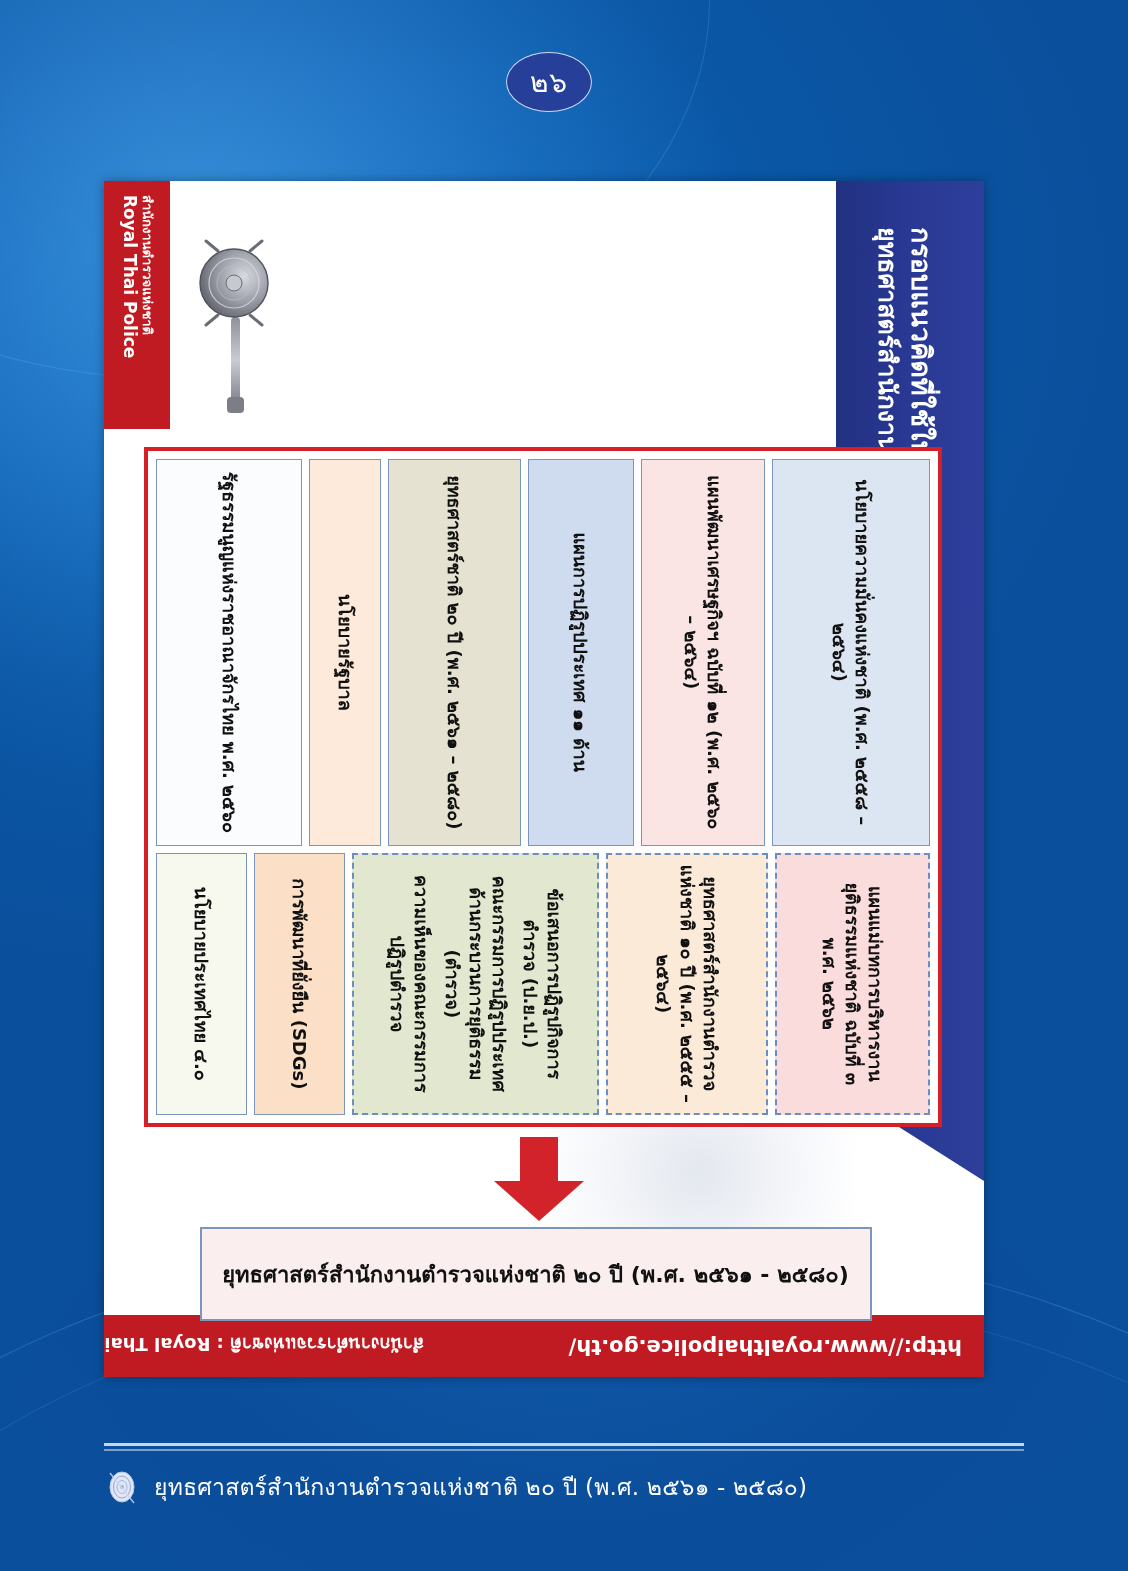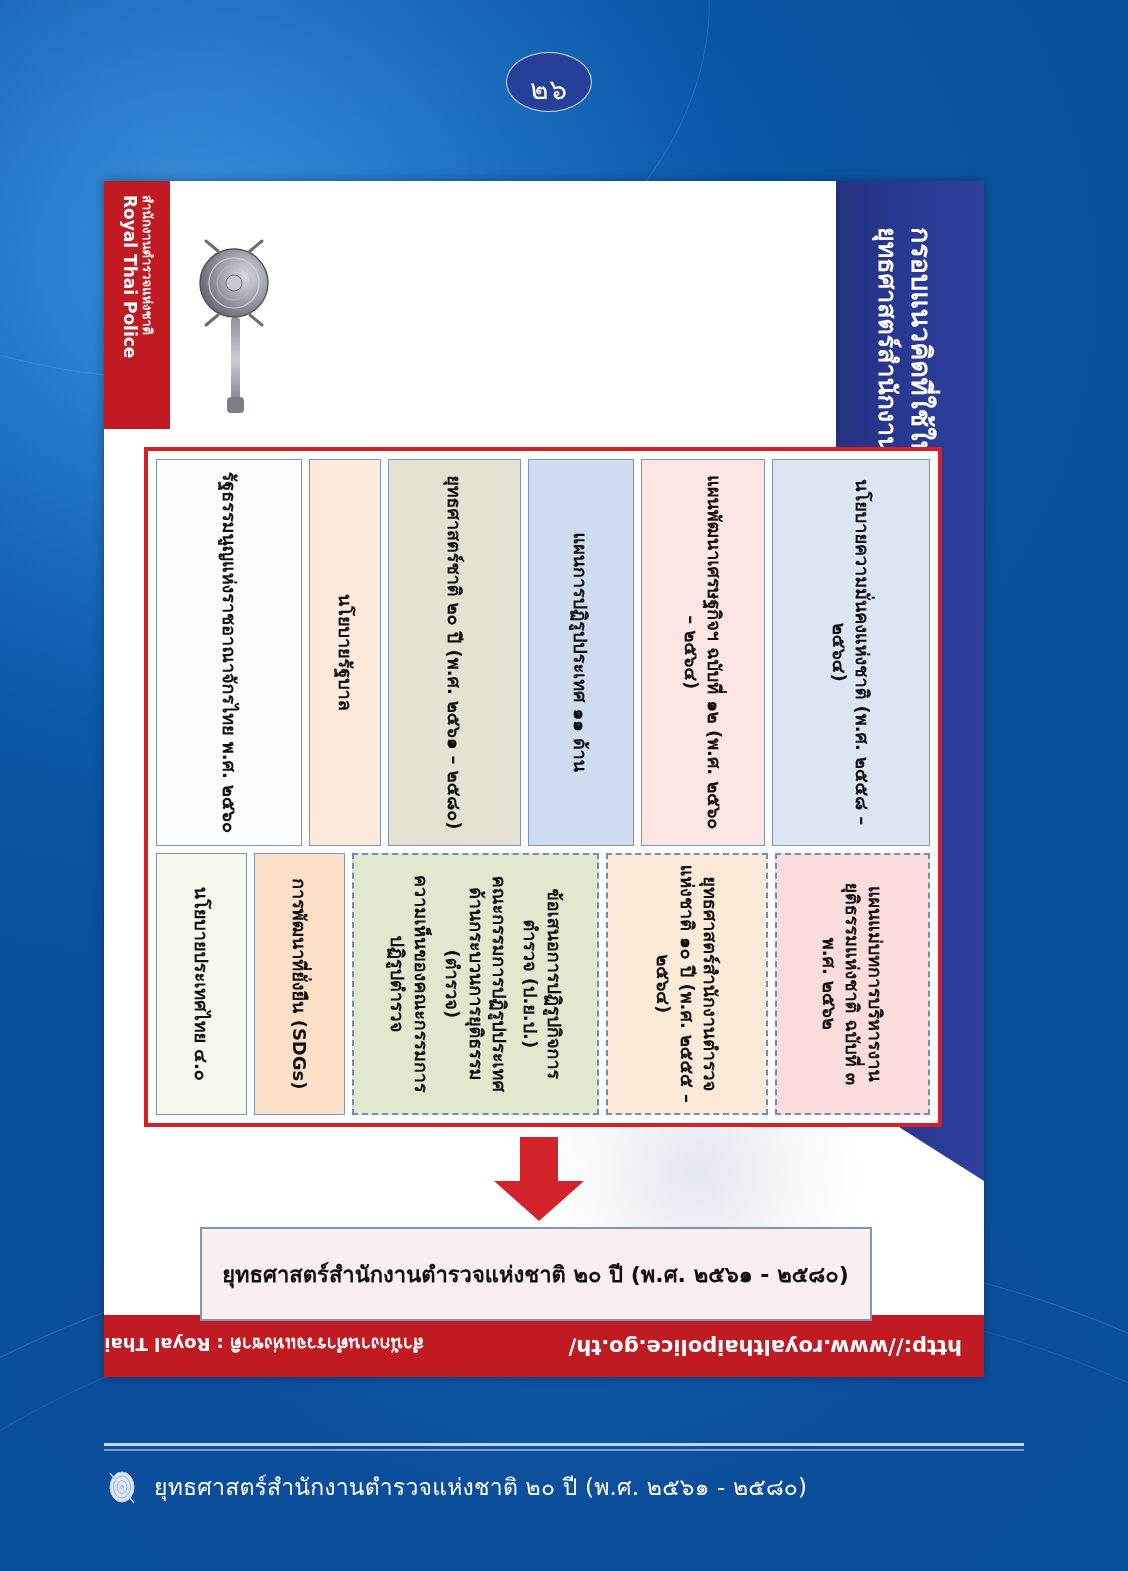--- a/index.html
+++ b/index.html
@@ -51,21 +51,21 @@
   .bg-arc.a3 { left: -340px; top: -380px; width: 1050px; height: 760px; border-color: rgba(170,215,250,0.16); }
 
   
   .page-number-badge {
     position: absolute;
     left: 506px; top: 52px;
     width: 86px; height: 60px;
     border-radius: 50%;
     background: #26409a;
     border: 1.6px solid #cfd9ef;
-    display: flex; align-items: flex-end; justify-content: center;
+    display: flex; align-items: center; justify-content: center;
     color: #ffffff;
     font-size: 28px;
     letter-spacing: 1px;
   }
 
   
   .slide {
     position: absolute;
     left: 104px; top: 181px;
     width: 880px; height: 1196px;

